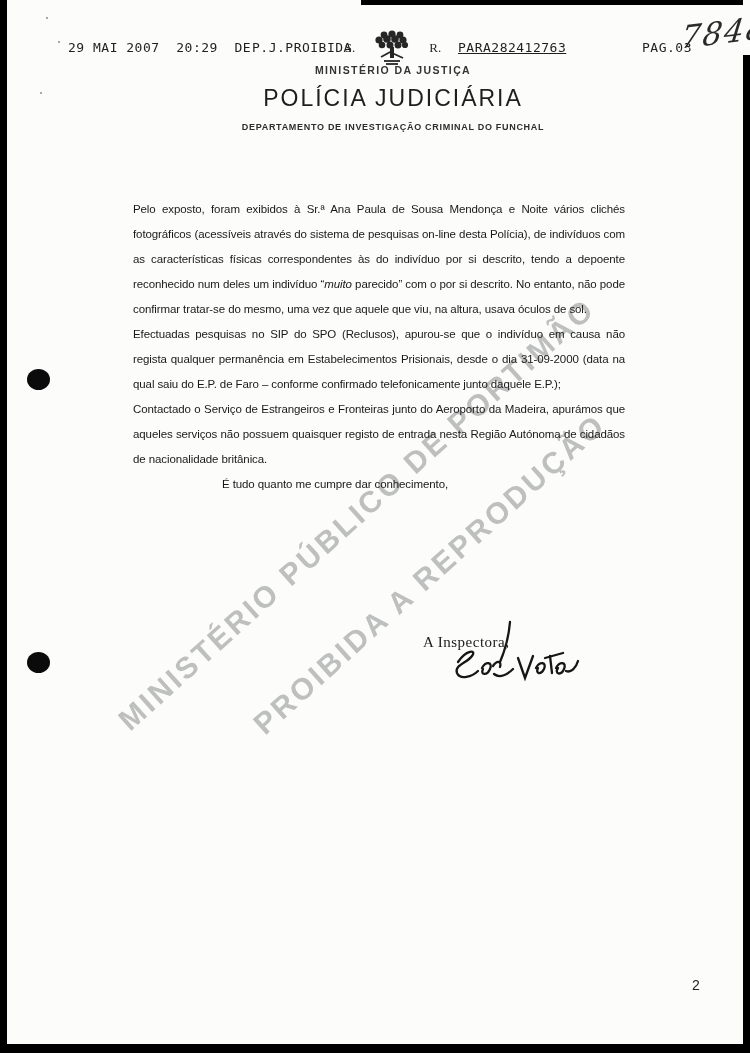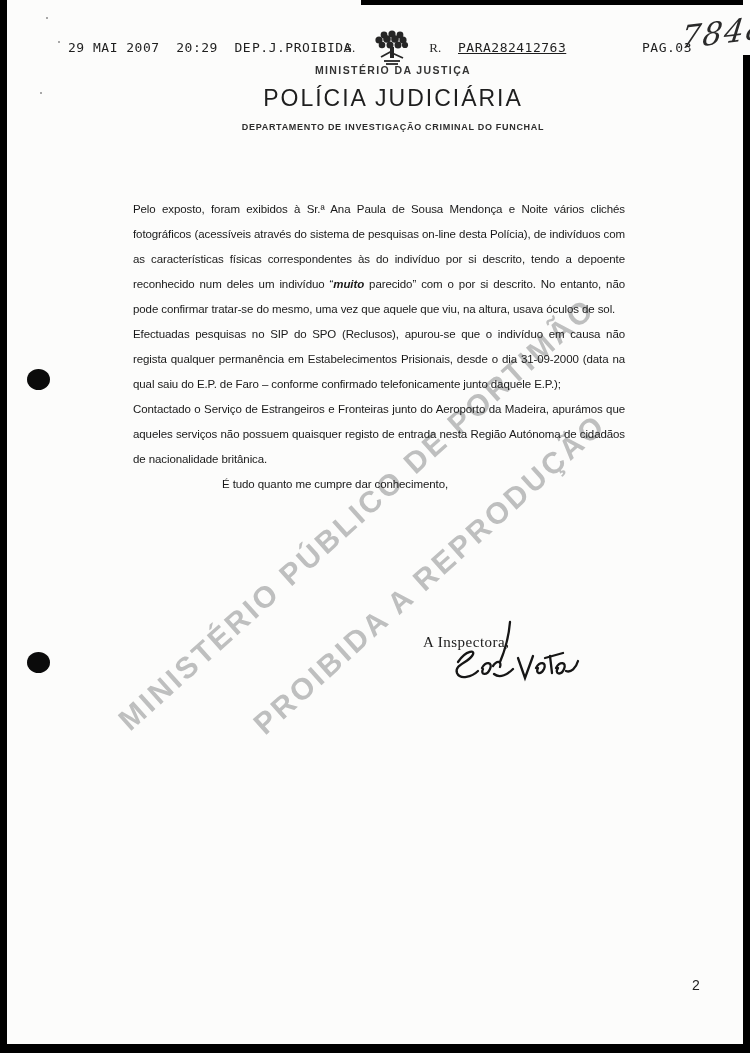--- a/index.html
+++ b/index.html
@@ -49,21 +49,21 @@
   .content{
     position:absolute;left:133px;top:197px;width:492px;z-index:2;
     font-size:11.5px;letter-spacing:-.1px;line-height:25px;text-align:justify;color:#191919;
   }
   .content p{margin:0;}
   .p2{margin-top:14px;}
   .p3{margin-top:17px;}
   .p4{margin-top:21px;}
   .closing{margin-top:13px;padding-left:89px;text-align:left;}
   .b{font-weight:normal;}
-  .bi{font-weight:bold;font-style:italic;}
+  .bi{font-weight:normal;font-style:italic;}
   .signoff{
     position:absolute;left:423px;top:634px;z-index:2;
     font-family:"Liberation Serif",serif;font-size:15px;color:#1c1c1c;letter-spacing:.5px;
   }
   .signature{position:absolute;left:430px;top:616px;z-index:3;}
   .page-number{position:absolute;left:692px;top:977px;font-size:14px;color:#222;}
 </style>
 </head>
 <body>
 

